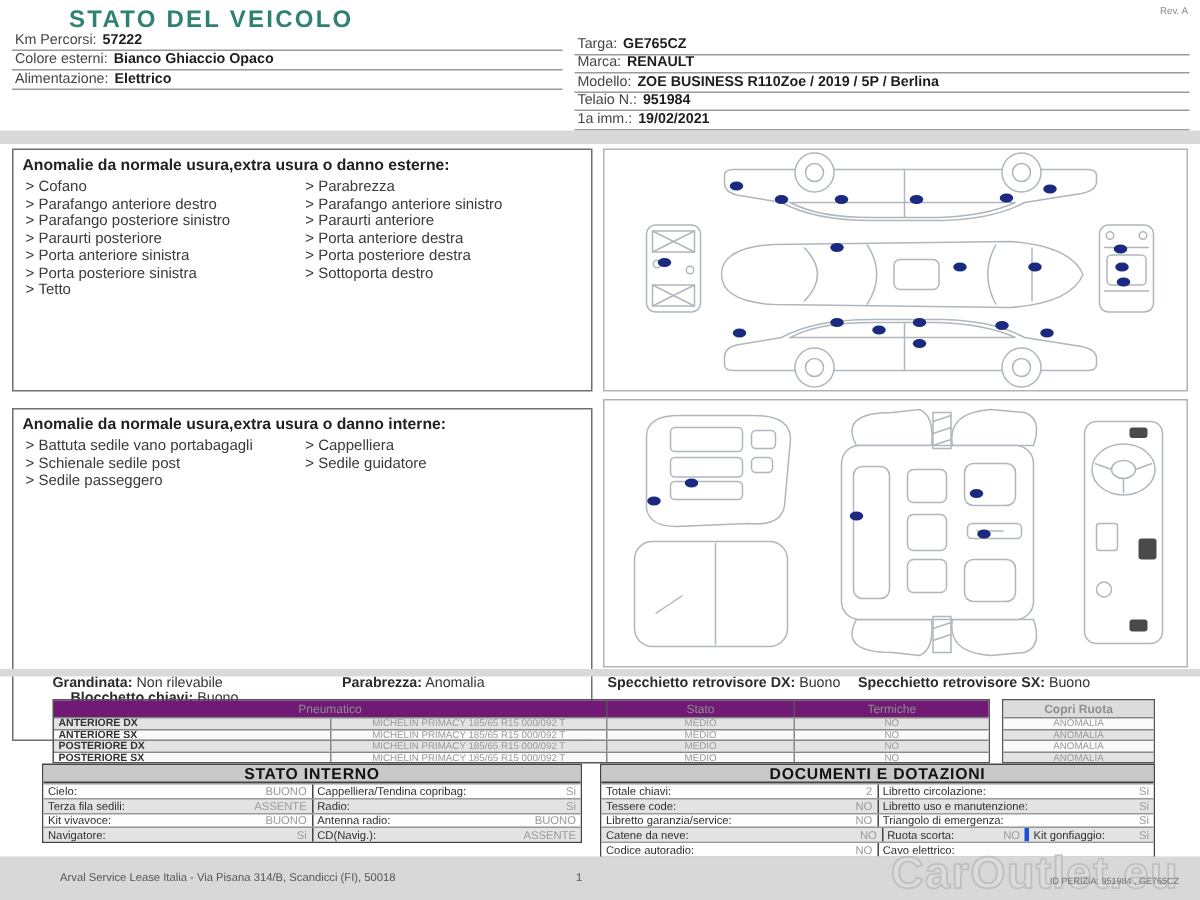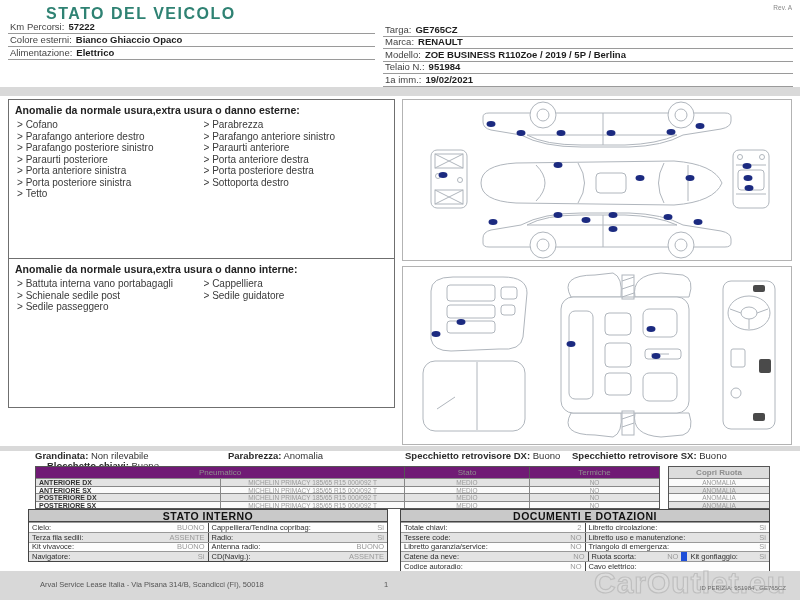--- a/index.html
+++ b/index.html
@@ -18,21 +18,21 @@
   .fvalue { font-size: 9.5px; font-weight: bold; color: #1d1d1d; white-space: nowrap; }
 
   .band { left: 0; width: 800px; background: #d9d9d9; }
   .band1 { top: 87px; height: 9px; }
   .band2 { top: 446px; height: 5px; }
   .footer-strip { top: 571px; height: 29px; background: #d8d8d8; }
 
   
   .dmg-box { left: 8px; width: 387px; border: 1px solid #6f6f6f; background: #fff; }
   .dmg-box.ext { top: 99px; height: 162px; }
-  .dmg-box.int { top: 258px; height: 150px; }
+  .dmg-box.int { top: 272px; height: 222px; }
   .dmg-head { font-size: 10.5px; font-weight: bold; color: #222; padding: 4px 6px 3px 6px; }
   .dmg-cols { display: flex; padding: 0 4px 0 8px; }
   .dmg-col { width: 192px; }
   .dmg-item { font-size: 10px; line-height: 11.5px; color: #3a3a3a; }
   .dmg-item::before { content: ">\00a0"; }
 
   
   .diag-box { left: 402px; width: 390px; border: 1px solid #b3b3b3; background: #fff; position: absolute; }
   .diag-box.ext { top: 99px; height: 162px; }
   .diag-box.int { top: 266px; height: 179px; }
@@ -69,21 +69,21 @@
   .stable .stitle { height: 12px; background: #c9c9c9; border-bottom: 1px solid #444; font-size: 10.5px; font-weight: bold; color: #111; text-align: center; line-height: 12px; letter-spacing: .5px; }
   .srow { display: flex; height: 9.75px; border-top: 1px solid #999; }
   .srow:first-of-type { border-top: none; }
   .srow:nth-of-type(odd) { background: #e3e3e3; }
   .srow:nth-of-type(even) { background: #fdfdfd; }
   .half { flex: 1; display: flex; justify-content: space-between; align-items: center; padding: 0 3px; overflow: hidden; }
   .half.lft { border-right: 1px solid #444; }
   .sl { font-size: 7.5px; color: #2e2e2e; white-space: nowrap; }
   .sv { font-size: 7.5px; color: #9a9a9a; white-space: nowrap; }
   .third { display: flex; justify-content: space-between; align-items: center; padding: 0 3px; overflow: hidden; }
-  .tsep { border-left: 6px solid #1d4ed8; }
+  .tsep { border-left: 3px solid #1d4ed8; }
   .si-table { left: 28px; top: 509px; width: 360px; }
   .doc-table { left: 400px; top: 509px; width: 370px; }
 
   
   .foot-company { left: 40px; top: 580px; font-size: 7.5px; color: #555; }
   .foot-page { left: 384px; top: 580px; font-size: 7.5px; color: #555; }
   .watermark { right: 14px; top: 566px; font-size: 30px; font-weight: bold; letter-spacing: 1px; color: rgba(230,230,230,0.35); text-align: center; -webkit-text-stroke: 1.2px #bfbfbf; }
   .doc-id { right: 14px; top: 585px; font-size: 6px; color: #6e6e6e; }
 </style>
 </head>
@@ -229,21 +229,21 @@
       <span class="dot" style="left: 210px; top: 129px;"></span>
       <span class="dot" style="left: 265px; top: 117px;"></span>
       <span class="dot" style="left: 295px; top: 122px;"></span>
     </div>
 </div>
 
 <div class="abs dmg-box int">
   <div class="dmg-head">Anomalie da normale usura,extra usura o danno interne:</div>
   <div class="dmg-cols">
     <div class="dmg-col">
-      <div class="dmg-item">Battuta interna vano portabagagli</div>
+      <div class="dmg-item">Battuta sedile vano portabagagli</div>
       <div class="dmg-item">Schienale sedile post</div>
       <div class="dmg-item">Sedile passeggero</div>
     </div>
     <div class="dmg-col">
       <div class="dmg-item">Cappelliera</div>
       <div class="dmg-item">Sedile guidatore</div>
     </div>
   </div>
 </div>
 

